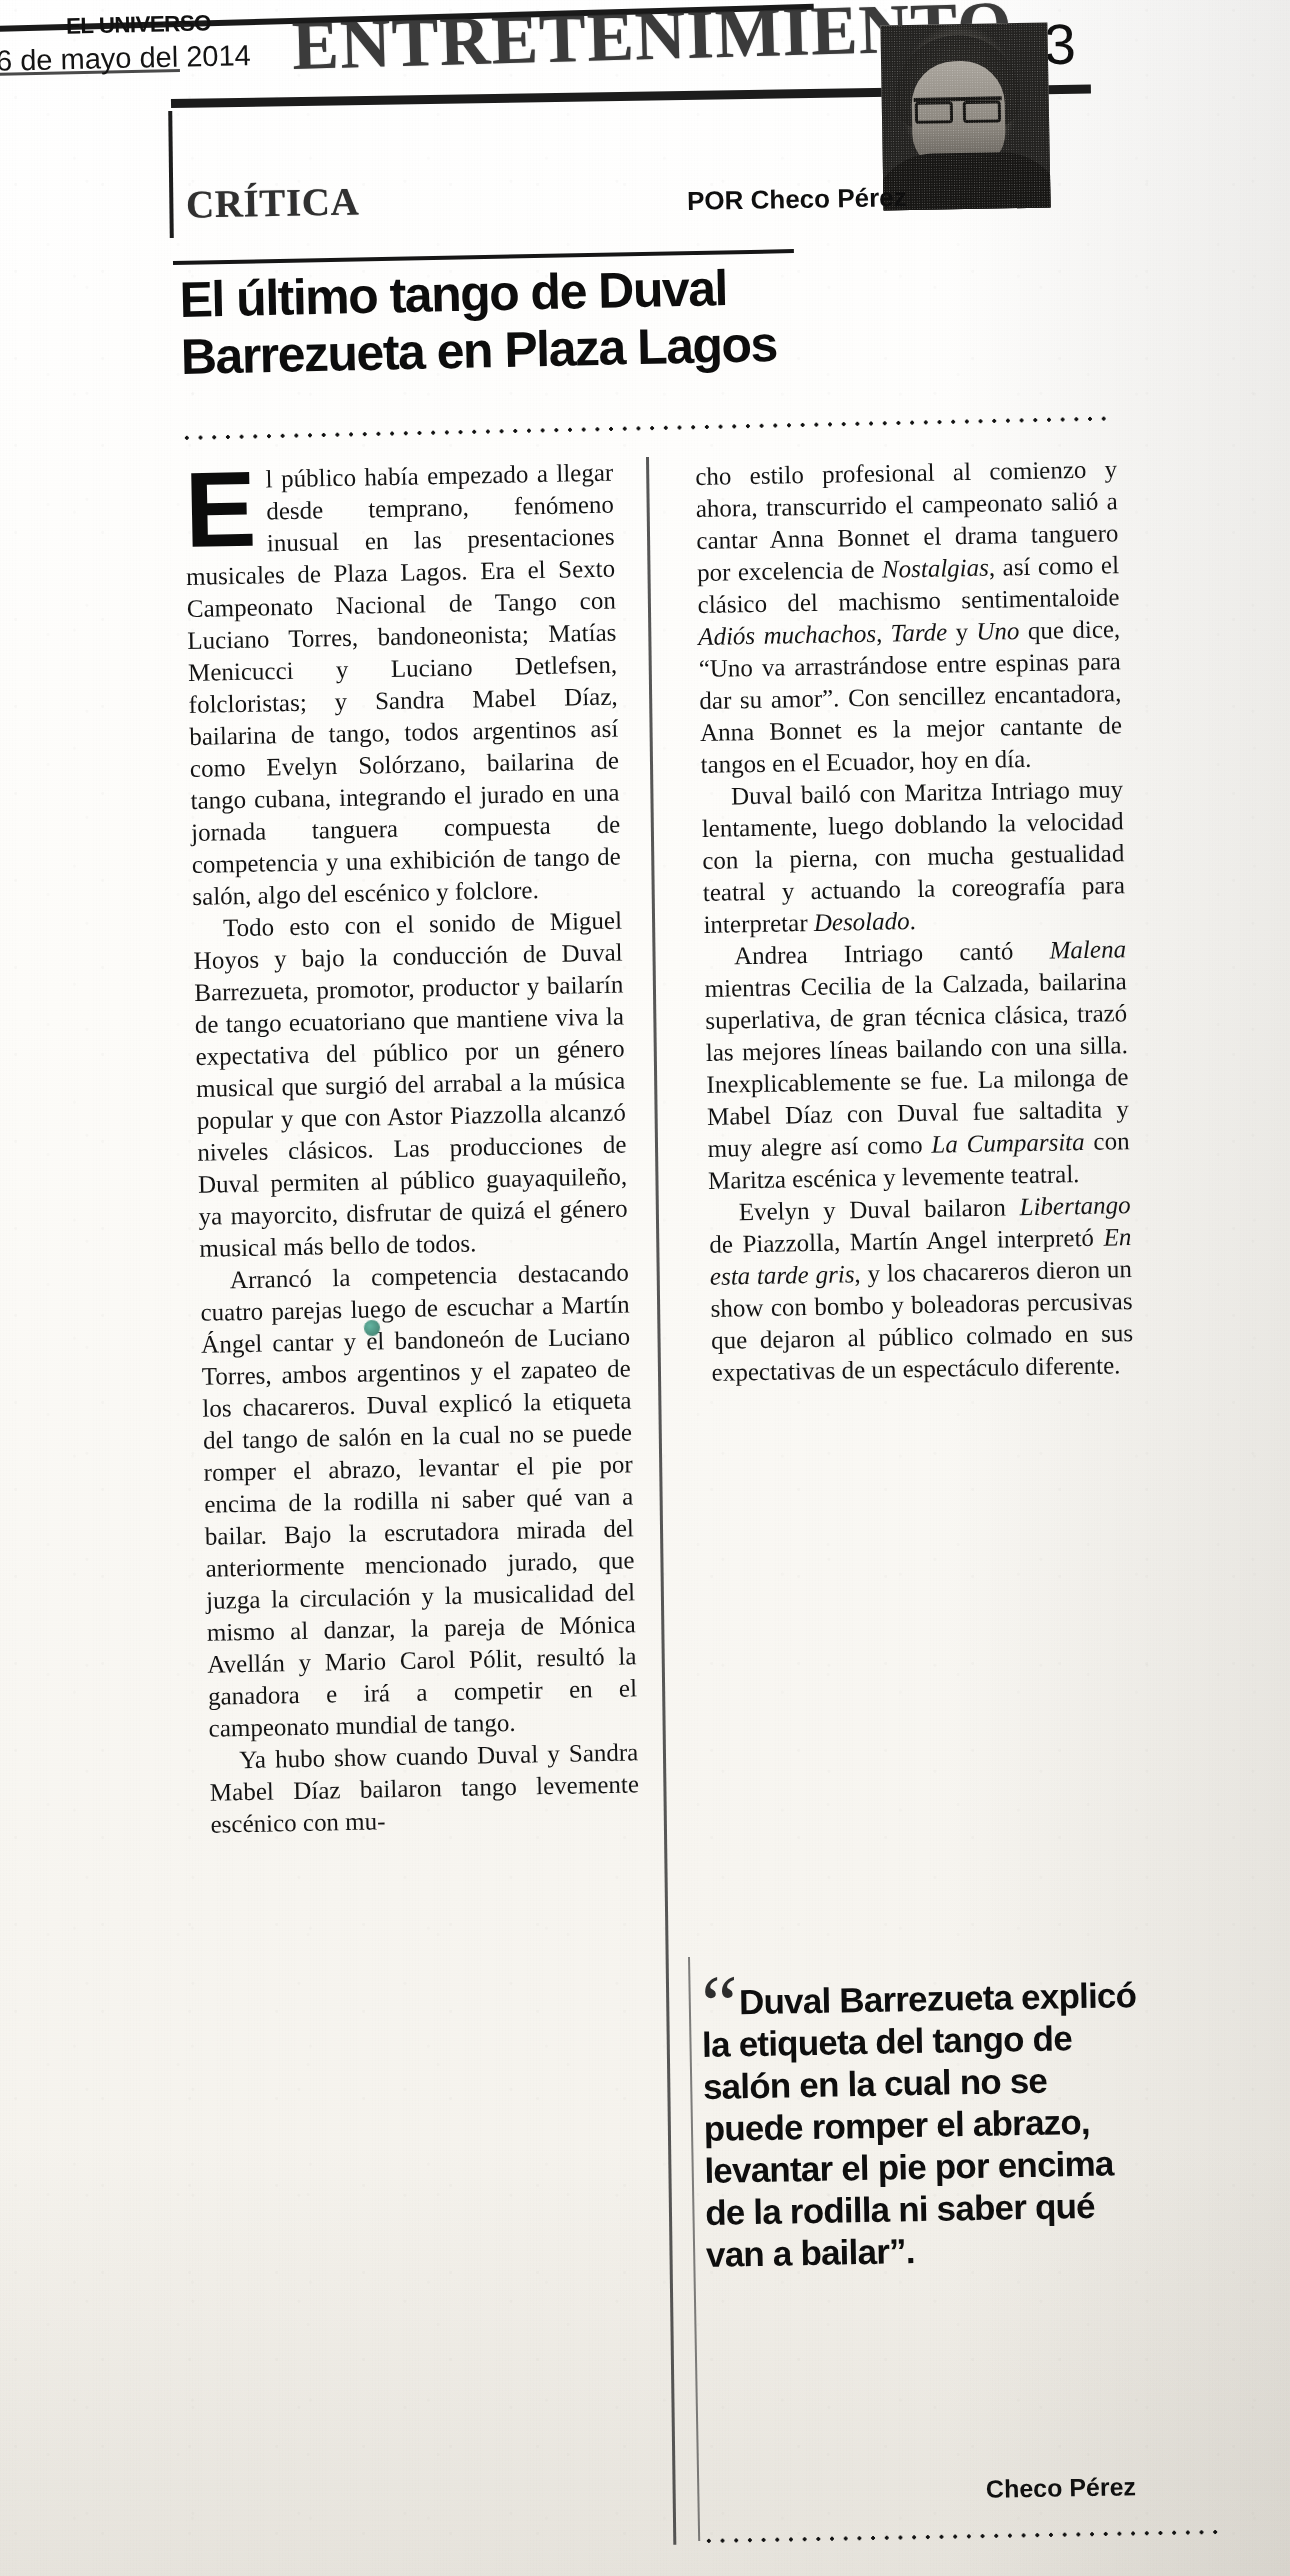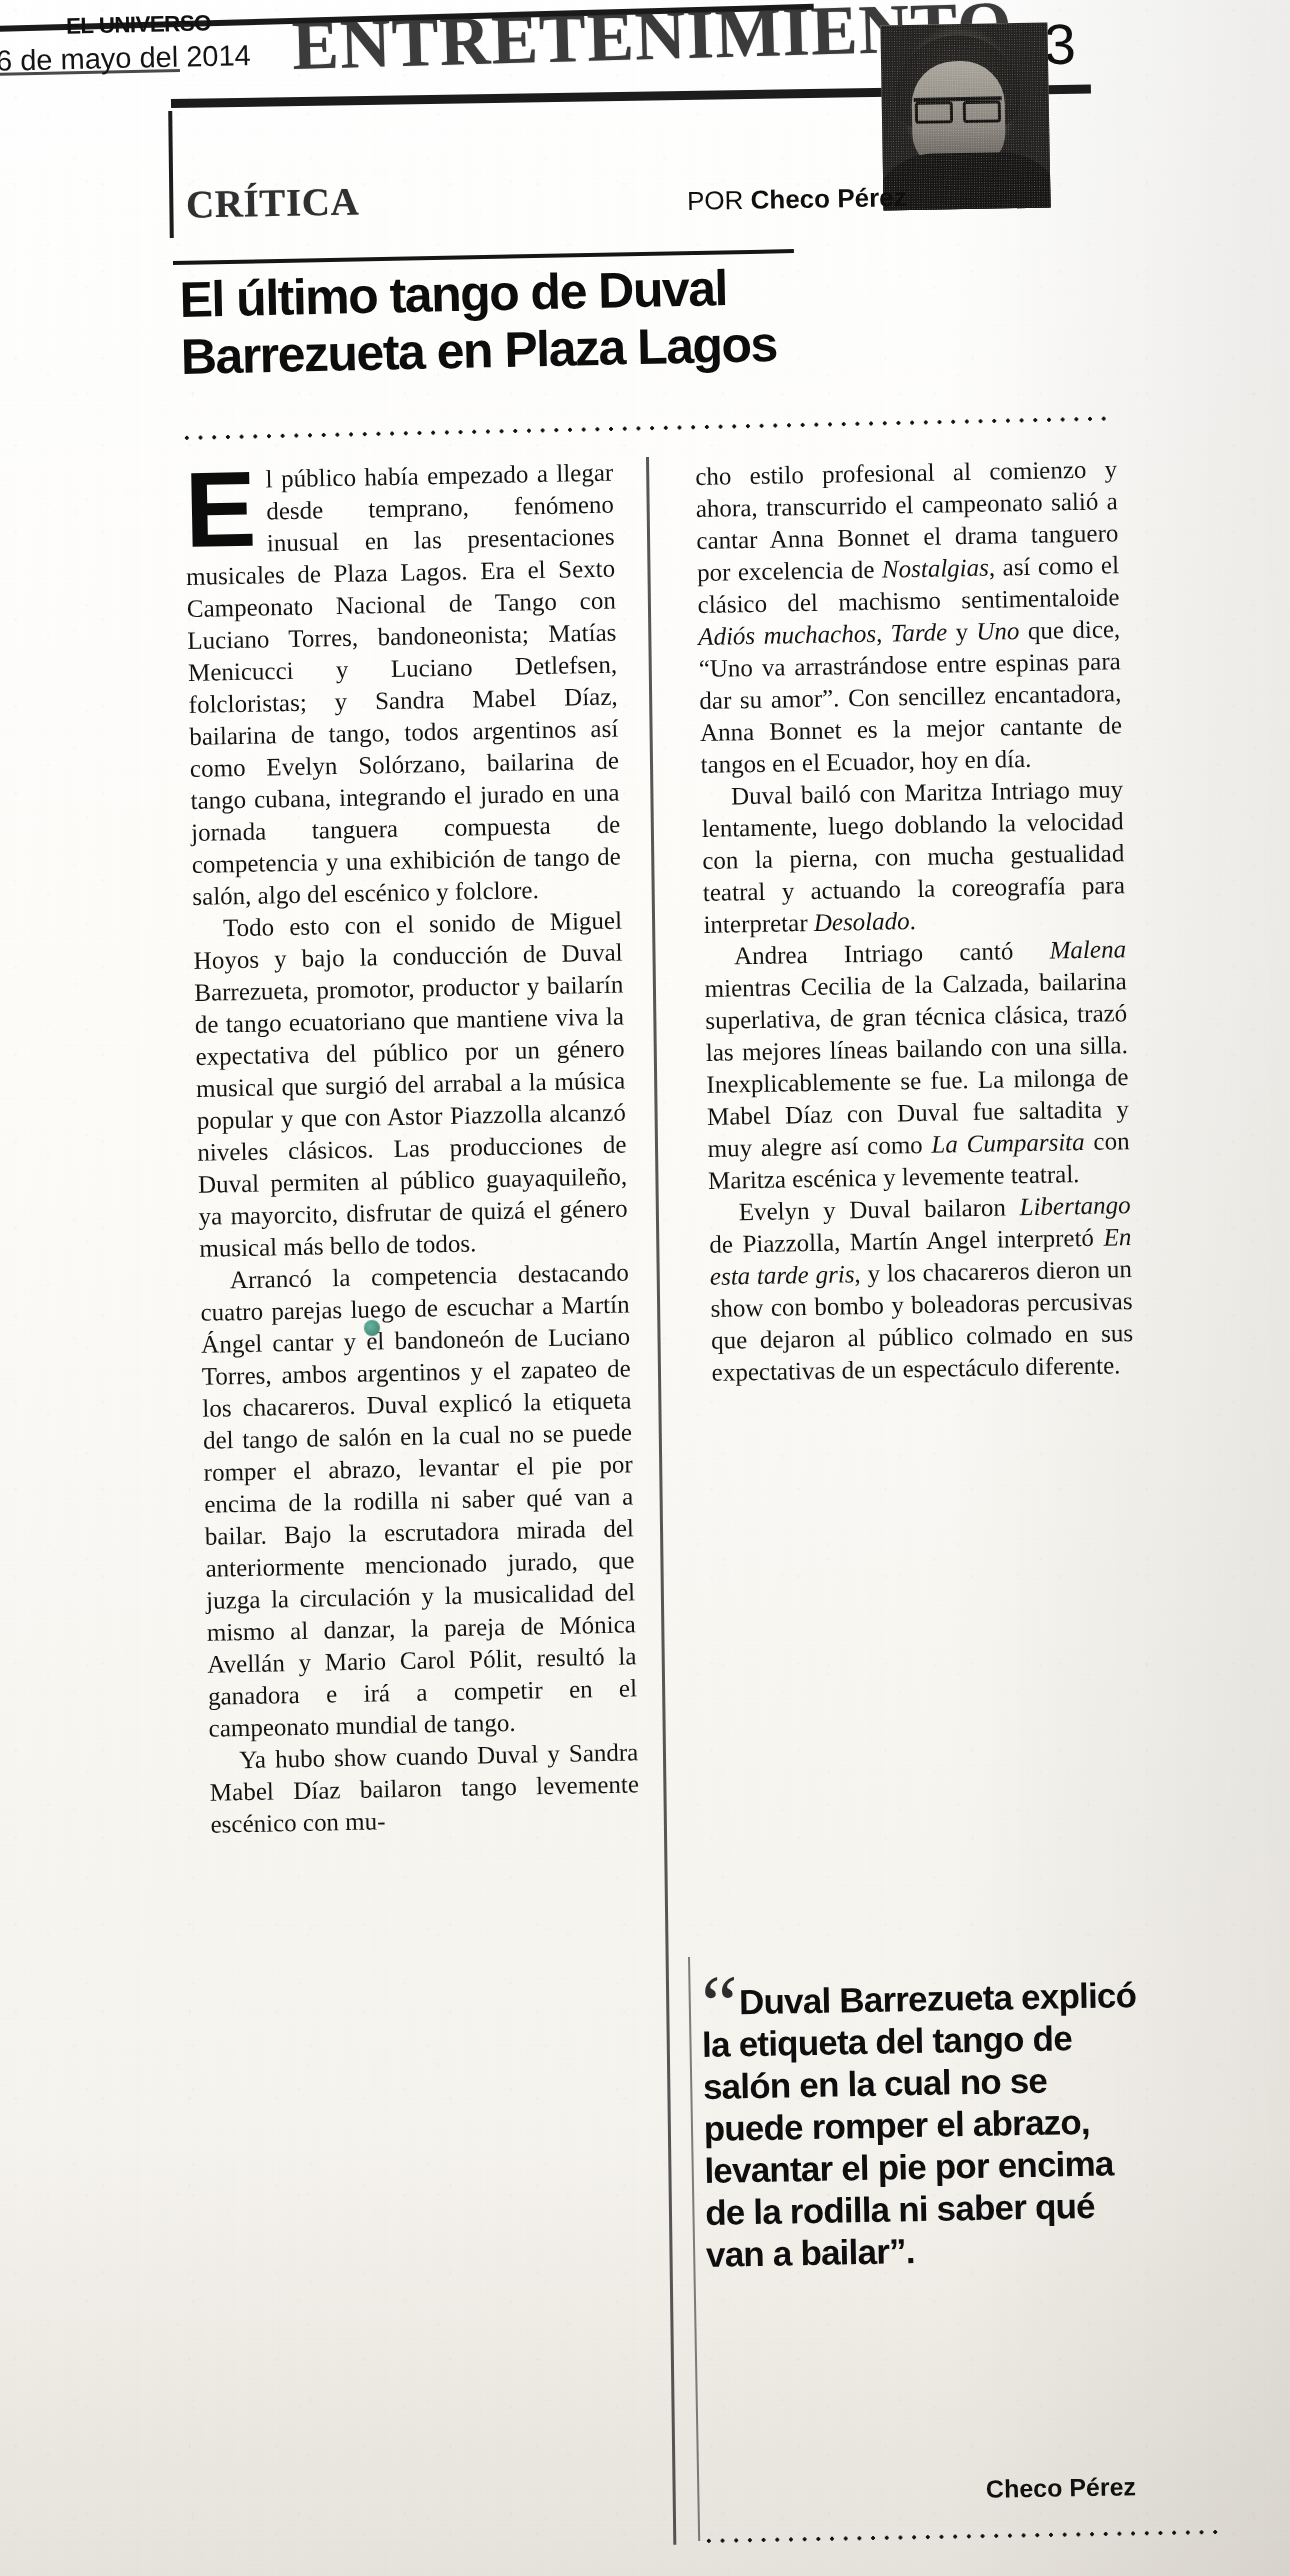--- a/index.html
+++ b/index.html
@@ -114,21 +114,21 @@
     font-family:"Liberation Serif", serif;font-weight:bold;font-size:39px;
     letter-spacing:0.6px;color:#303030;transform:rotate(-1.1deg);
     text-shadow:0 0 0.9px rgba(0,0,0,.4);
   }
   .byline-top{
     position:absolute;left:687px;top:184px;
     font-family:"Liberation Sans", sans-serif;font-size:26px;color:#0f0f0f;
     transform:rotate(-1deg);white-space:nowrap;
   }
   .byline-top b{font-weight:bold;}
-  .byline-top span.por{font-weight:normal;}
+  .byline-top span.por{font-weight:bold;}
   .crit-rule{
     position:absolute;left:173px;top:261px;width:621px;height:4.3px;background:#161616;
     transform:rotate(-1.1deg);transform-origin:left center;
   }
 
   
   .headline{
     position:absolute;left:179px;top:272px;width:733px;
     font-family:"Liberation Sans", sans-serif;font-weight:bold;
     font-size:50px;line-height:1.14;letter-spacing:-1.5px;color:#0d0d0d;

